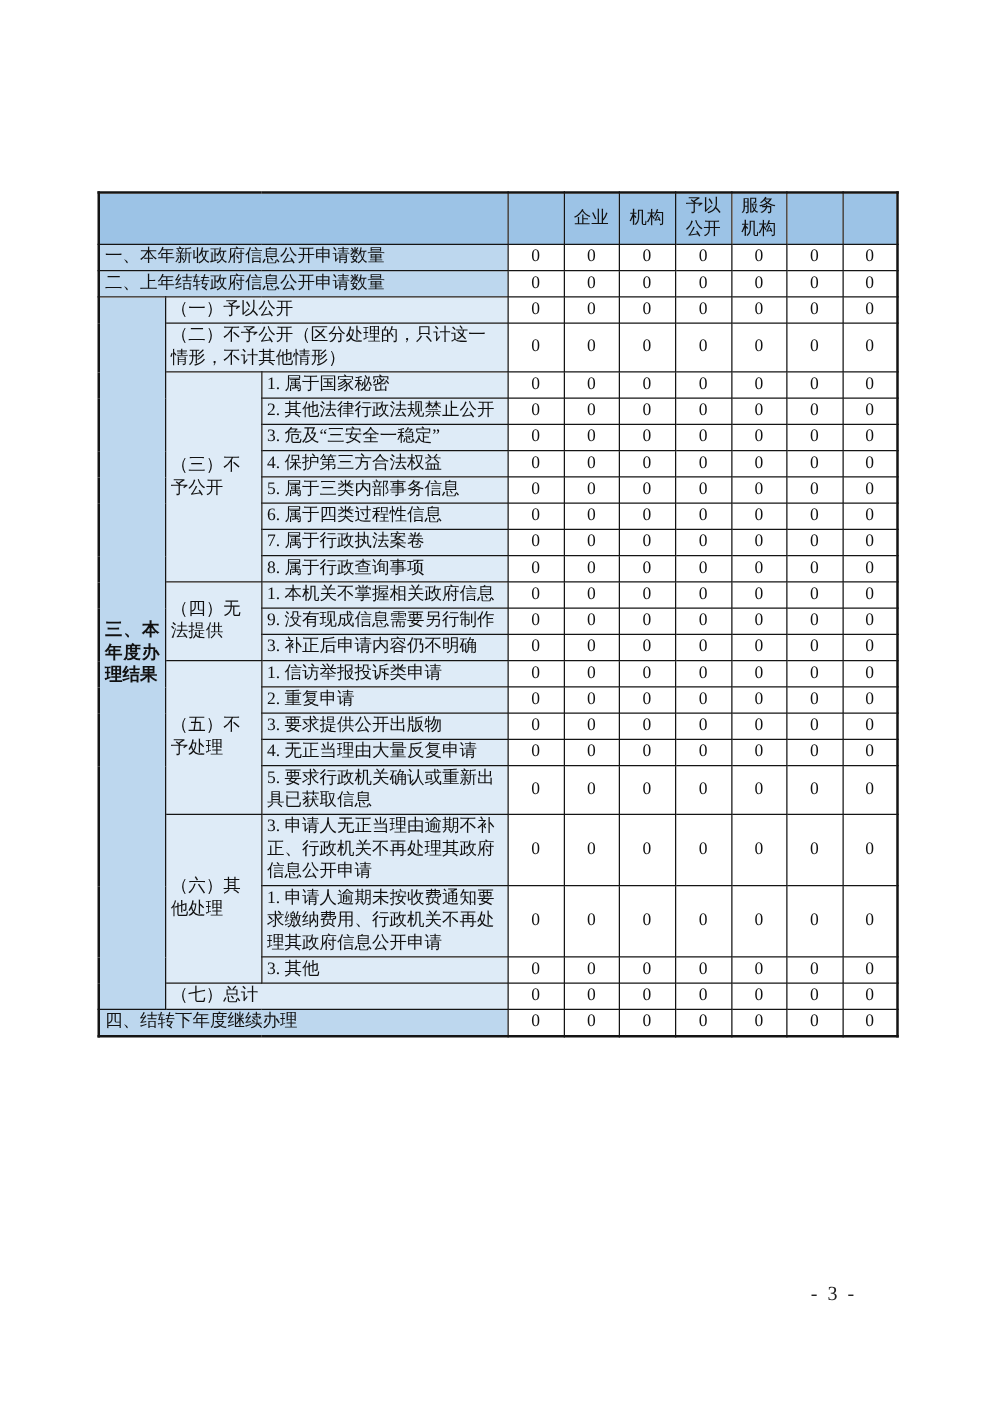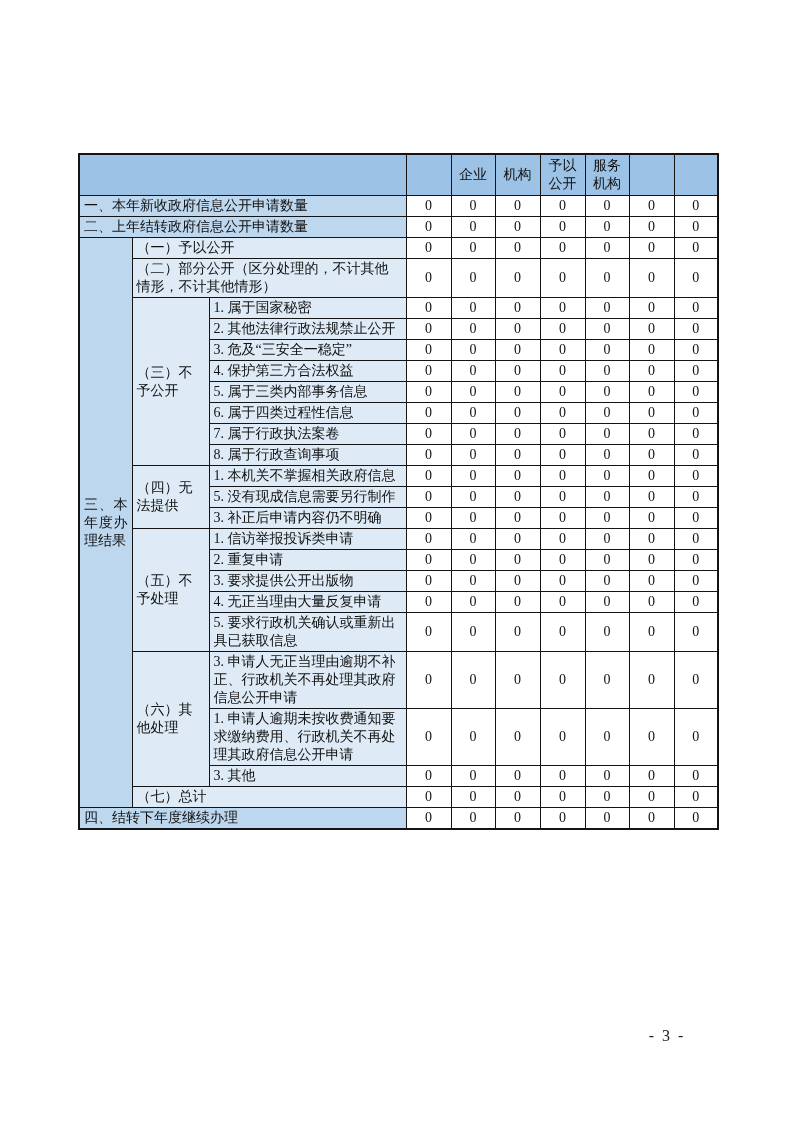--- a/index.html
+++ b/index.html
@@ -36,21 +36,21 @@
     overflow:hidden;
   }
   tr.header-row td{height:38px;}
   td.hdr{
     background:var(--header-blue);
     text-align:center;
     padding:1px 2px;
   }
   td.band{background:var(--band-blue);}
   td.light{background:var(--cell-blue);}
-  td.sec{text-align:justify;padding:1px 3px;}
+  td.sec{text-align:justify;padding:1px 3px;font-weight:bold;}
   td.val{
     background:#ffffff;
     text-align:center;
     font-size:15px;
     padding:1px 2px;
   }
   .pageno{
     position:absolute;
     left:637px;top:1027px;
     width:60px;
@@ -117,21 +117,21 @@
   <td class="val">0</td>
         <td class="val">0</td>
         <td class="val">0</td>
         <td class="val">0</td>
         <td class="val">0</td>
         <td class="val">0</td>
         <td class="val">0</td>
       </tr>
 
   <tr>
-    <td class="light" colspan="2">（二）部分公开（区分处理的，不计其他情形，不计其他情形）</td>
+    <td class="light" colspan="2">（二）不予公开（区分处理的，只计这一情形，不计其他情形）</td>
   <td class="val">0</td>
         <td class="val">0</td>
         <td class="val">0</td>
         <td class="val">0</td>
         <td class="val">0</td>
         <td class="val">0</td>
         <td class="val">0</td>
       </tr>
 
   <tr>
@@ -221,21 +221,21 @@
     <td class="light">1. 本机关不掌握相关政府信息</td>
   <td class="val">0</td>
         <td class="val">0</td>
         <td class="val">0</td>
         <td class="val">0</td>
         <td class="val">0</td>
         <td class="val">0</td>
         <td class="val">0</td>
       </tr>
   <tr>
-    <td class="light">5. 没有现成信息需要另行制作</td>
+    <td class="light">9. 没有现成信息需要另行制作</td>
   <td class="val">0</td>
         <td class="val">0</td>
         <td class="val">0</td>
         <td class="val">0</td>
         <td class="val">0</td>
         <td class="val">0</td>
         <td class="val">0</td>
       </tr>
   <tr>
     <td class="light">3. 补正后申请内容仍不明确</td>

